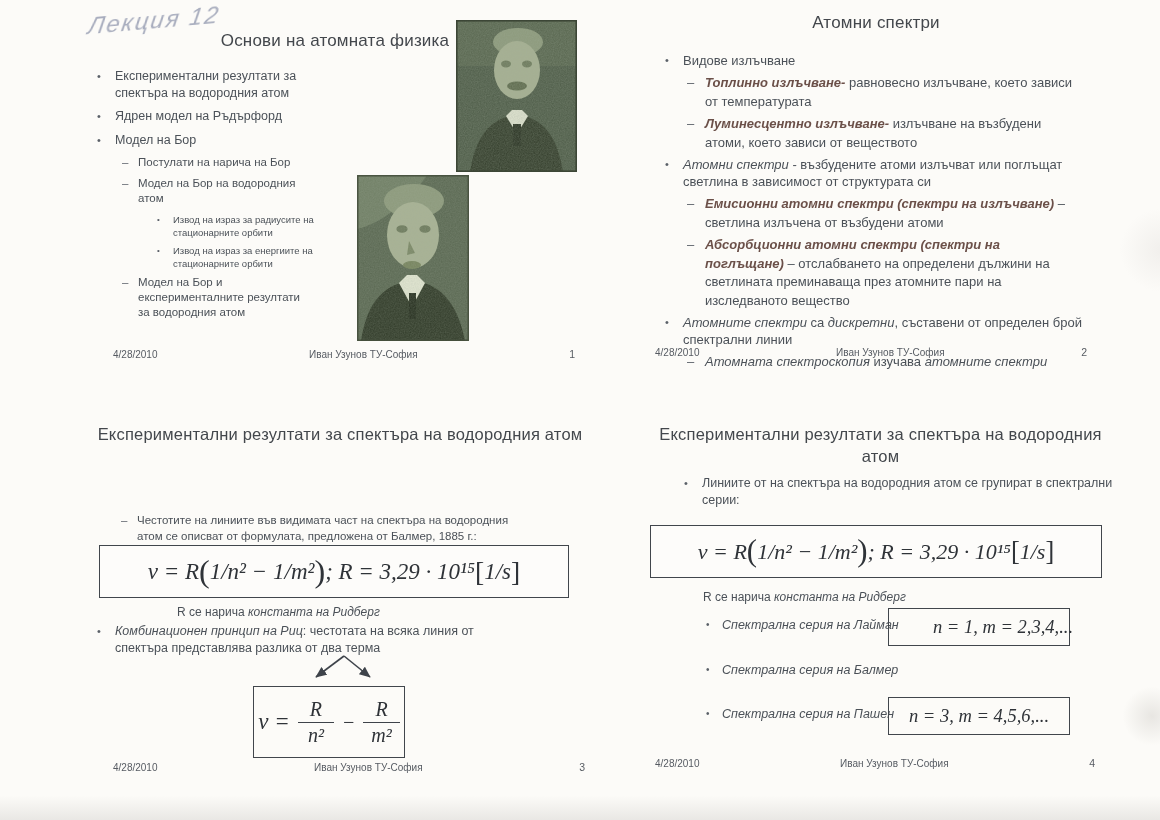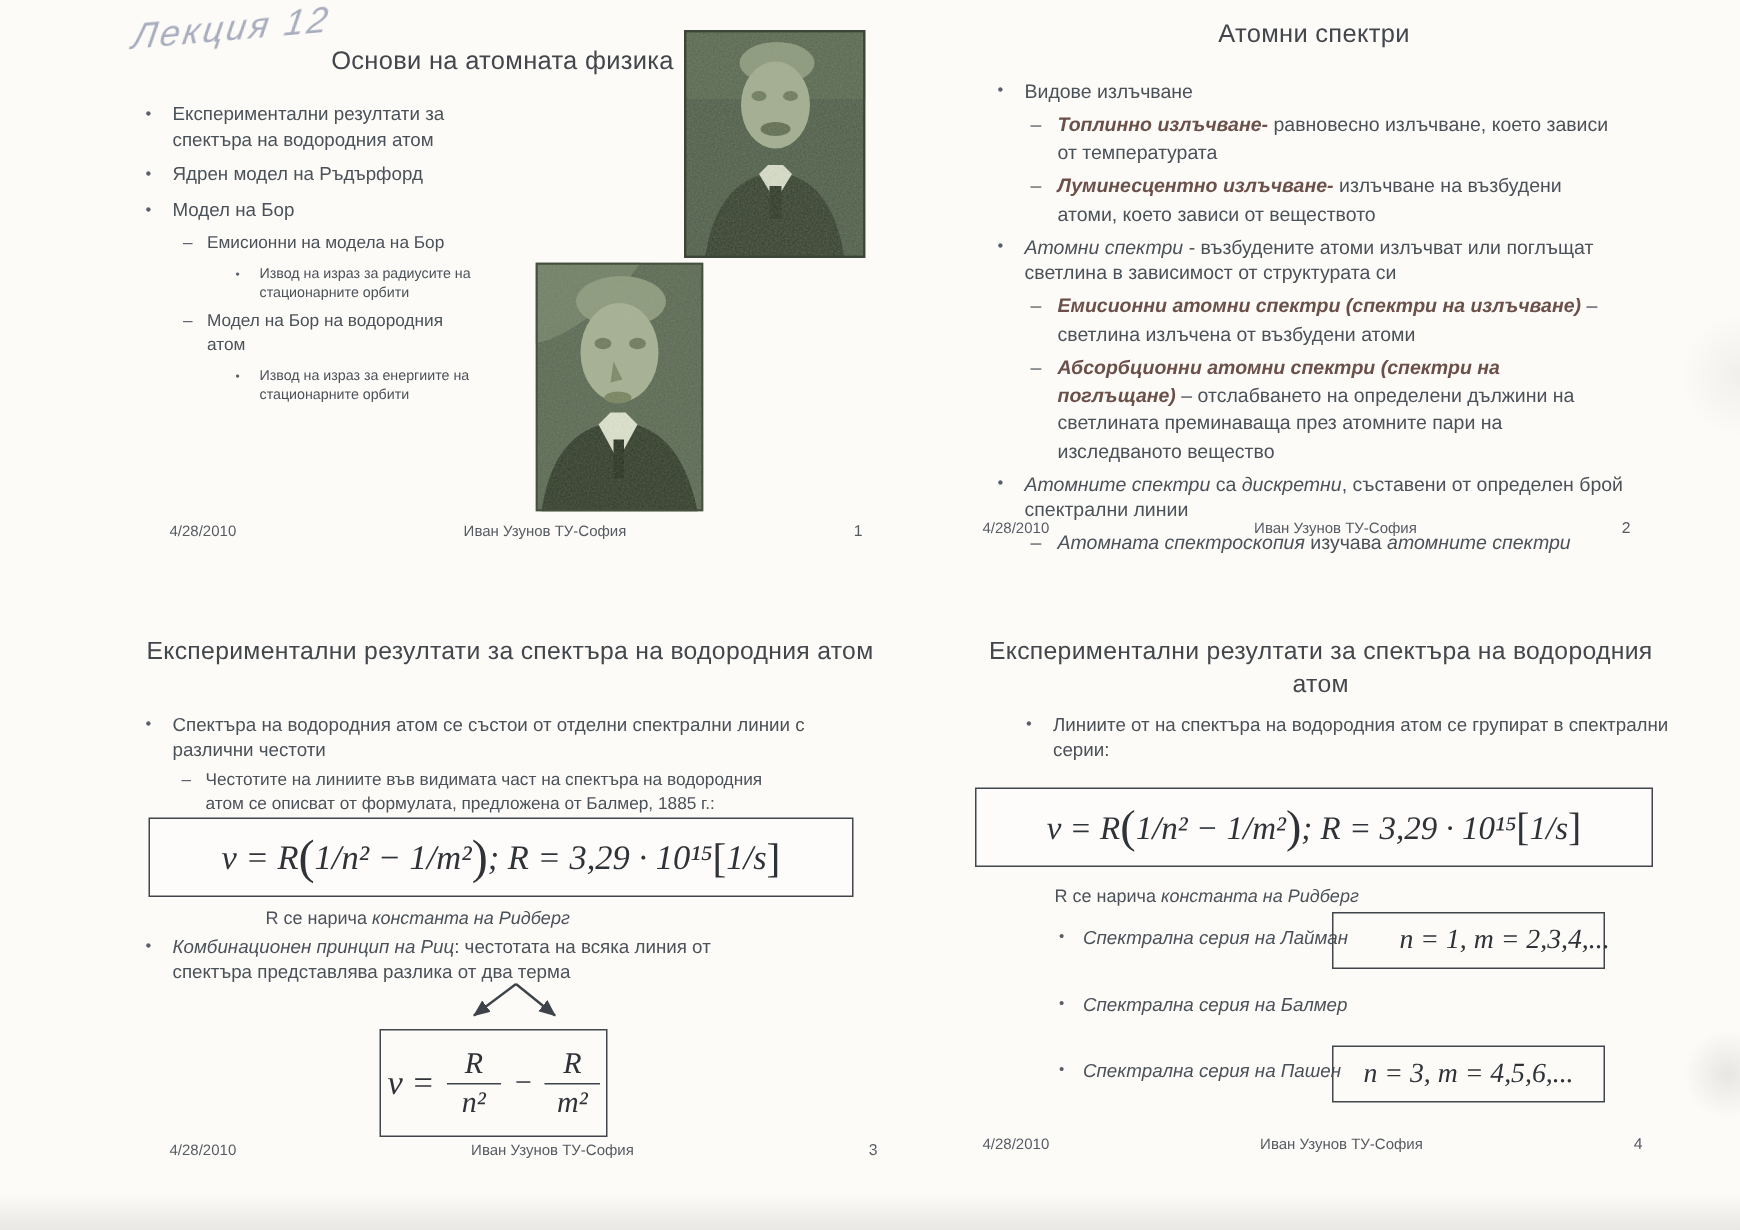--- a/index.html
+++ b/index.html
@@ -139,24 +139,25 @@
 
   <div class="handwriting">Лекция 12</div>
 
   <div class="slide s1">
     <div class="slide-title">Основи на атомната физика</div>
 
     <div class="s1-list">
       <div class="li l1">Експериментални резултати за спектъра на водородния атом</div>
       <div class="li l1">Ядрен модел на Ръдърфорд</div>
       <div class="li l1">Модел на Бор</div>
-      <div class="li l2">Емисионни на модела на Бор</div>
+      <div class="li l2">Постулати на нарича на Бор</div>
+      <div class="li l2">Модел на Бор на водородния атом</div>
       <div class="li l3">Извод на израз за радиусите на стационарните орбити</div>
-      <div class="li l2">Модел на Бор на водородния атом</div>
       <div class="li l3">Извод на израз за енергиите на стационарните орбити</div>
+      <div class="li l2">Модел на Бор и експерименталните резултати за водородния атом</div>
     </div>
 
     <svg class="photo photo1" viewBox="0 0 121 152" preserveAspectRatio="none">
       <defs>
         <filter id="grain1" x="0" y="0" width="100%" height="100%">
           <feTurbulence type="fractalNoise" baseFrequency="0.85" numOctaves="2" stitchTiles="stitch"></feTurbulence>
           <feColorMatrix type="matrix" values="0 0 0 0 0.36  0 0 0 0 0.42  0 0 0 0 0.33  0 0 0 0.65 0"></feColorMatrix>
         </filter>
       </defs>
       <rect width="121" height="152" fill="#4e5c48"></rect>
@@ -219,23 +220,20 @@
     <div class="footer">
       <span class="f-date">4/28/2010</span>
       <span class="f-author">Иван Узунов ТУ-София</span>
       <span class="f-page">2</span>
     </div>
   </div>
 
   <div class="slide s3">
     <div class="slide-title">Експериментални резултати за спектъра на водородния атом</div>
 
-    <div class="li l1" style="top:60px; width:452px;">
-      <span>Спектъра на водородния атом се състои от отделни спектрални линии с различни честоти</span>
-    </div>
     <div class="li l2" style="top:97px; width:448px;">
       <span>Честотите на линиите във видимата част на спектъра на водородния атом се описват от формулата, предложена от Балмер, 1885 г.:</span>
     </div>
 
     <div class="formula-box s3-box fx">
       <span>ν = R</span>
         <span class="fx-big">(</span>
         <span>1/n² − 1/m²</span>
         <span class="fx-big">)</span>
         <span>; R = 3,29 · 10¹⁵ </span>

